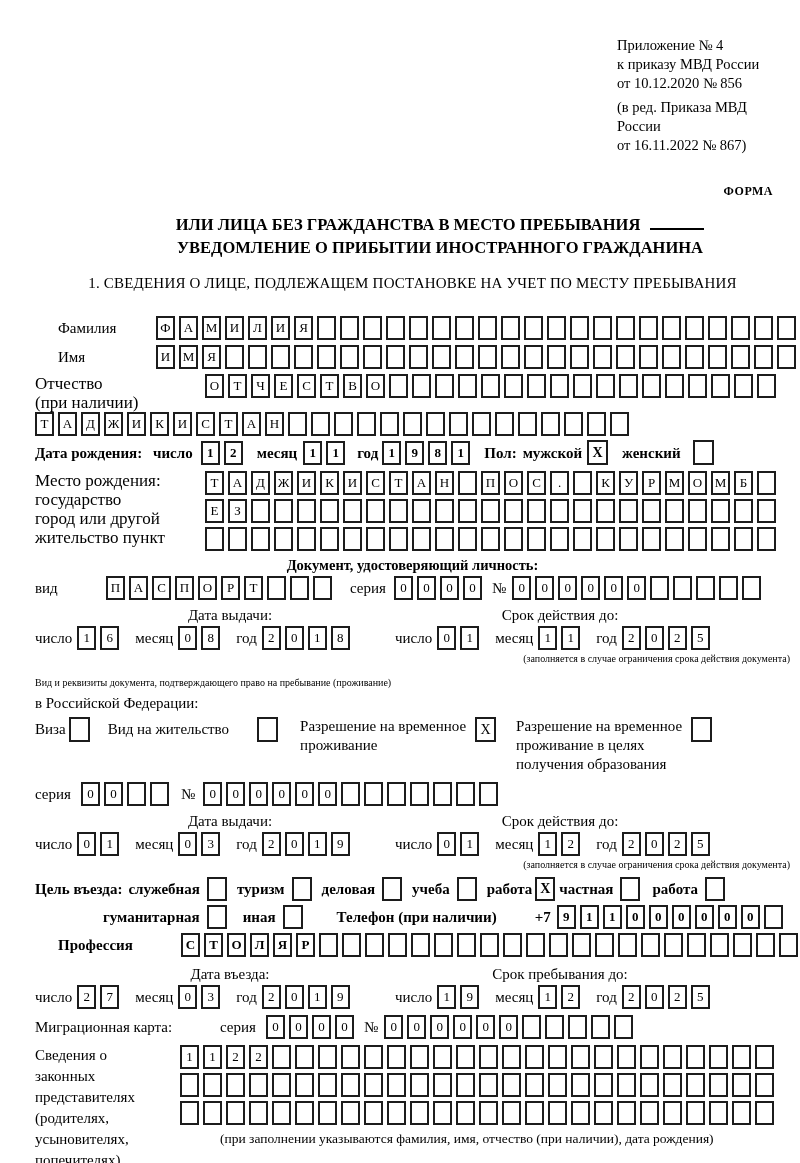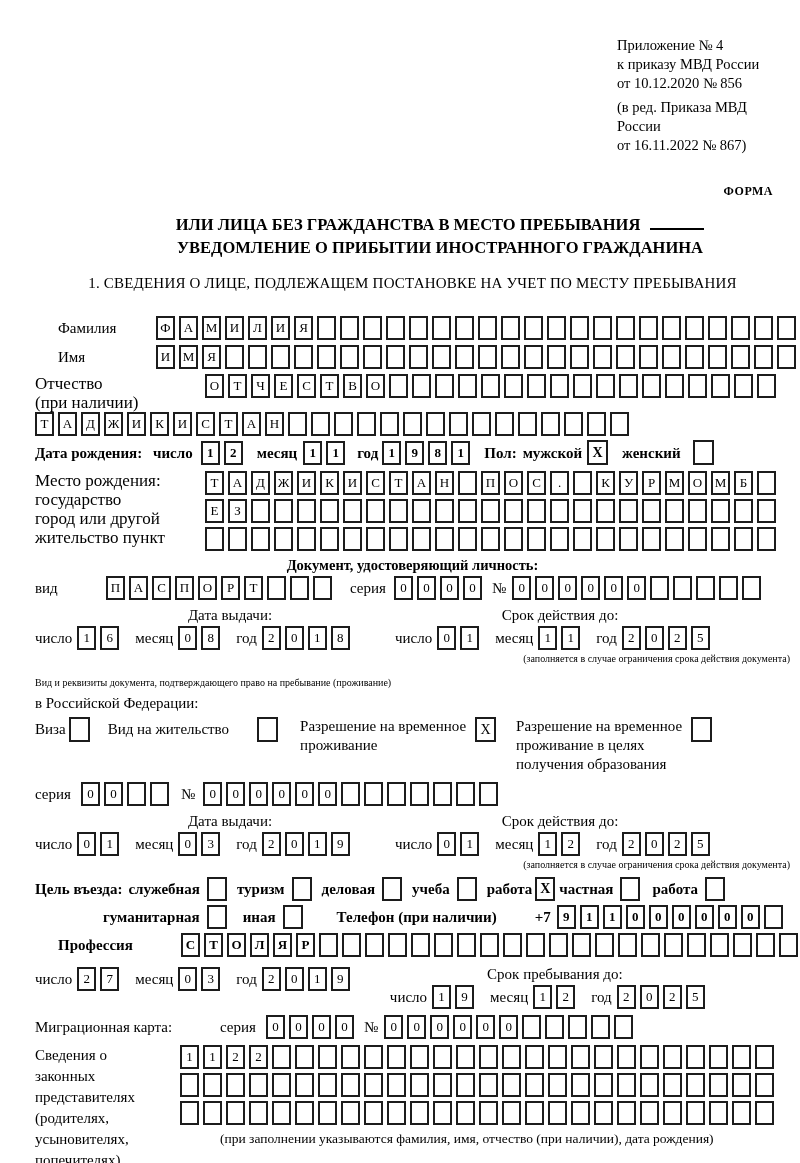--- a/index.html
+++ b/index.html
@@ -613,20 +613,21 @@
         <span class="cell"></span>
         <span class="cell"></span>
         <span class="cell"></span>
         <span class="cell"></span>
         <span class="cell"></span>
       </span>
   </div>
 
   <div class="dates-row" style="margin-top:8px;">
     <div class="dcol left">
+      <div class="dhead" style="margin-left:30px;">Дата въезда:</div>
       <div class="dline">
         <span class="ilabel">число</span>
         <span class="cells">
             <span class="cell">2</span>
             <span class="cell">7</span>
           </span>
         <span class="ilabel">месяц</span>
         <span class="cells">
             <span class="cell">0</span>
             <span class="cell">3</span>

